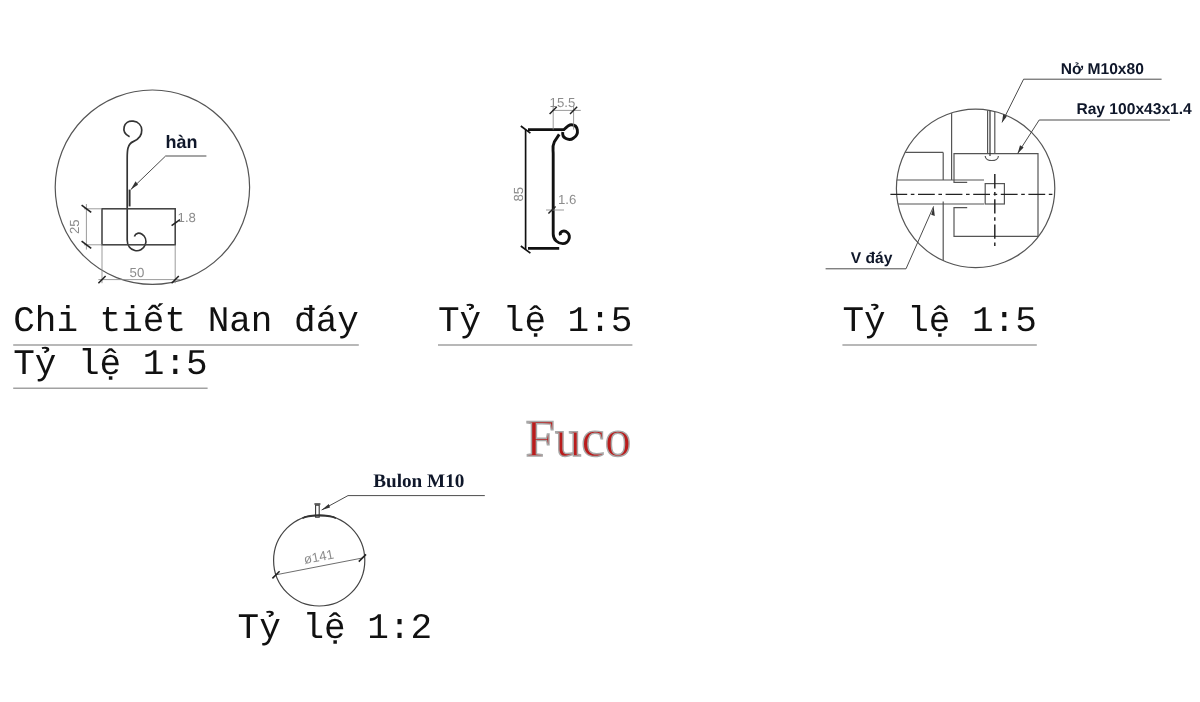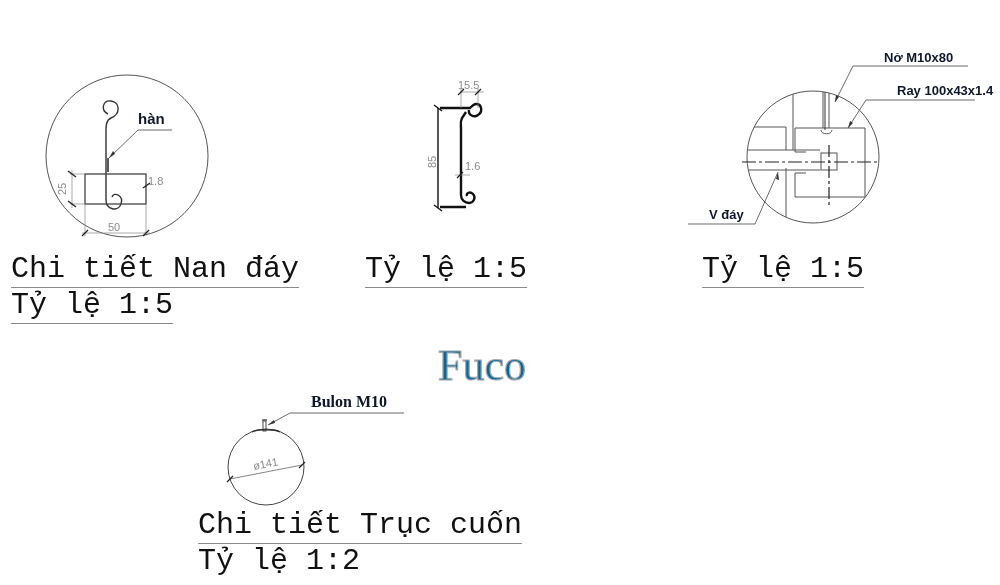--- a/index.html
+++ b/index.html
@@ -29,21 +29,21 @@
   .dim {
     font-family: "Liberation Sans", "DejaVu Sans", sans-serif;
     fill: #8c8c8c;
     font-size: 11px;
   }
   .watermark {
     position: absolute;
     left: 438px; top: 340px;
     font-family: "Liberation Serif", "DejaVu Serif", serif;
     font-size: 44px;
-    color: #0369a1;
+    color: #b91c1c;
     -webkit-text-stroke: 1.2px #a8a8a8;
     letter-spacing: 0px;
   }
 </style>
 </head>
 <body>
 
 <svg class="canvas" width="1000" height="585" viewBox="0 0 1000 585" xmlns="http://www.w3.org/2000/svg">
 
   <g>
@@ -162,17 +162,16 @@
   <div class="row"><span class="line">Chi tiết Nan đáy</span></div>
   <div class="row"><span class="line">Tỷ lệ 1:5</span></div>
 </div>
 <div class="caption" style="left:365px; top:252px;">
   <div class="row"><span class="line">Tỷ lệ 1:5</span></div>
 </div>
 <div class="caption" style="left:702px; top:252px;">
   <div class="row"><span class="line">Tỷ lệ 1:5</span></div>
 </div>
 <div class="caption" style="left:198px; top:508px;">
-  <div class="row"><span class="line">Chi tiết Trục cuốn</span></div>
   <div class="row"><span>Tỷ lệ 1:2</span></div>
 </div>
 
 <div class="watermark">Fuco</div>
 
 </body></html>

